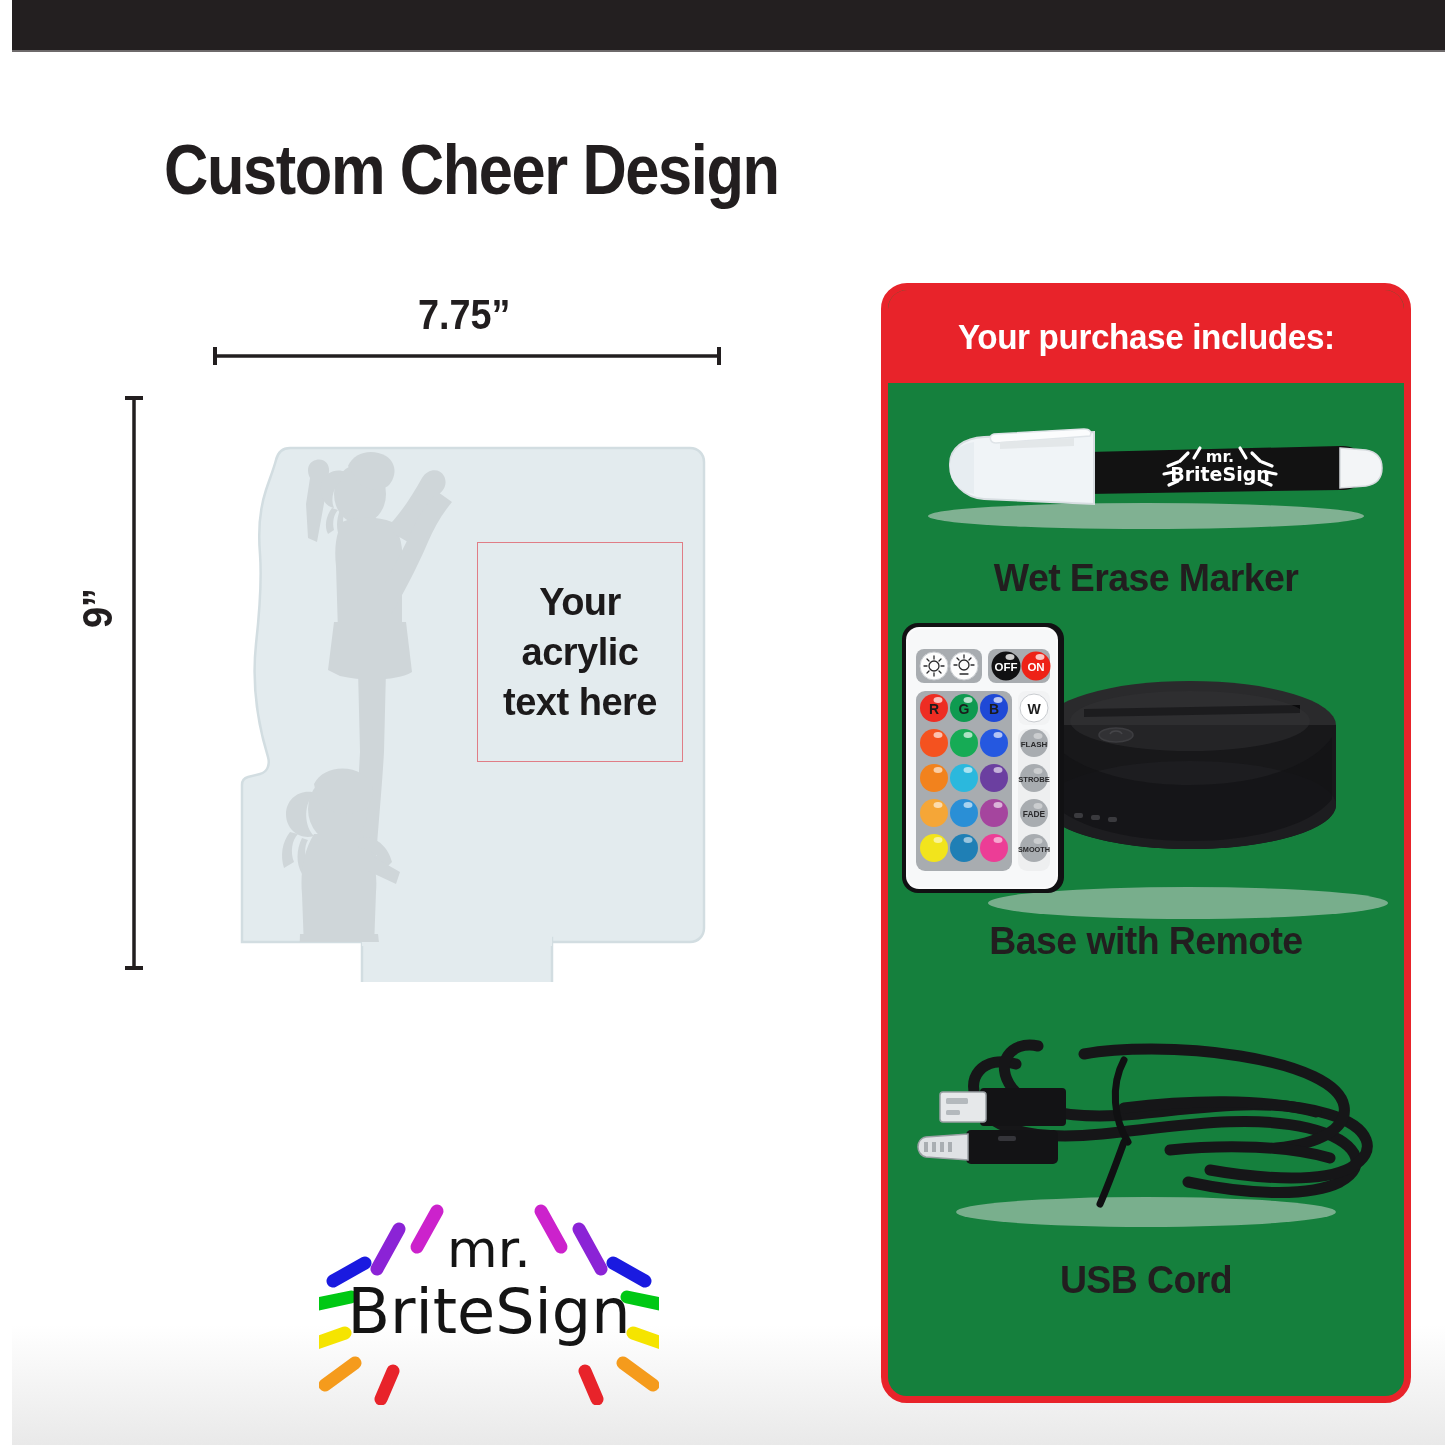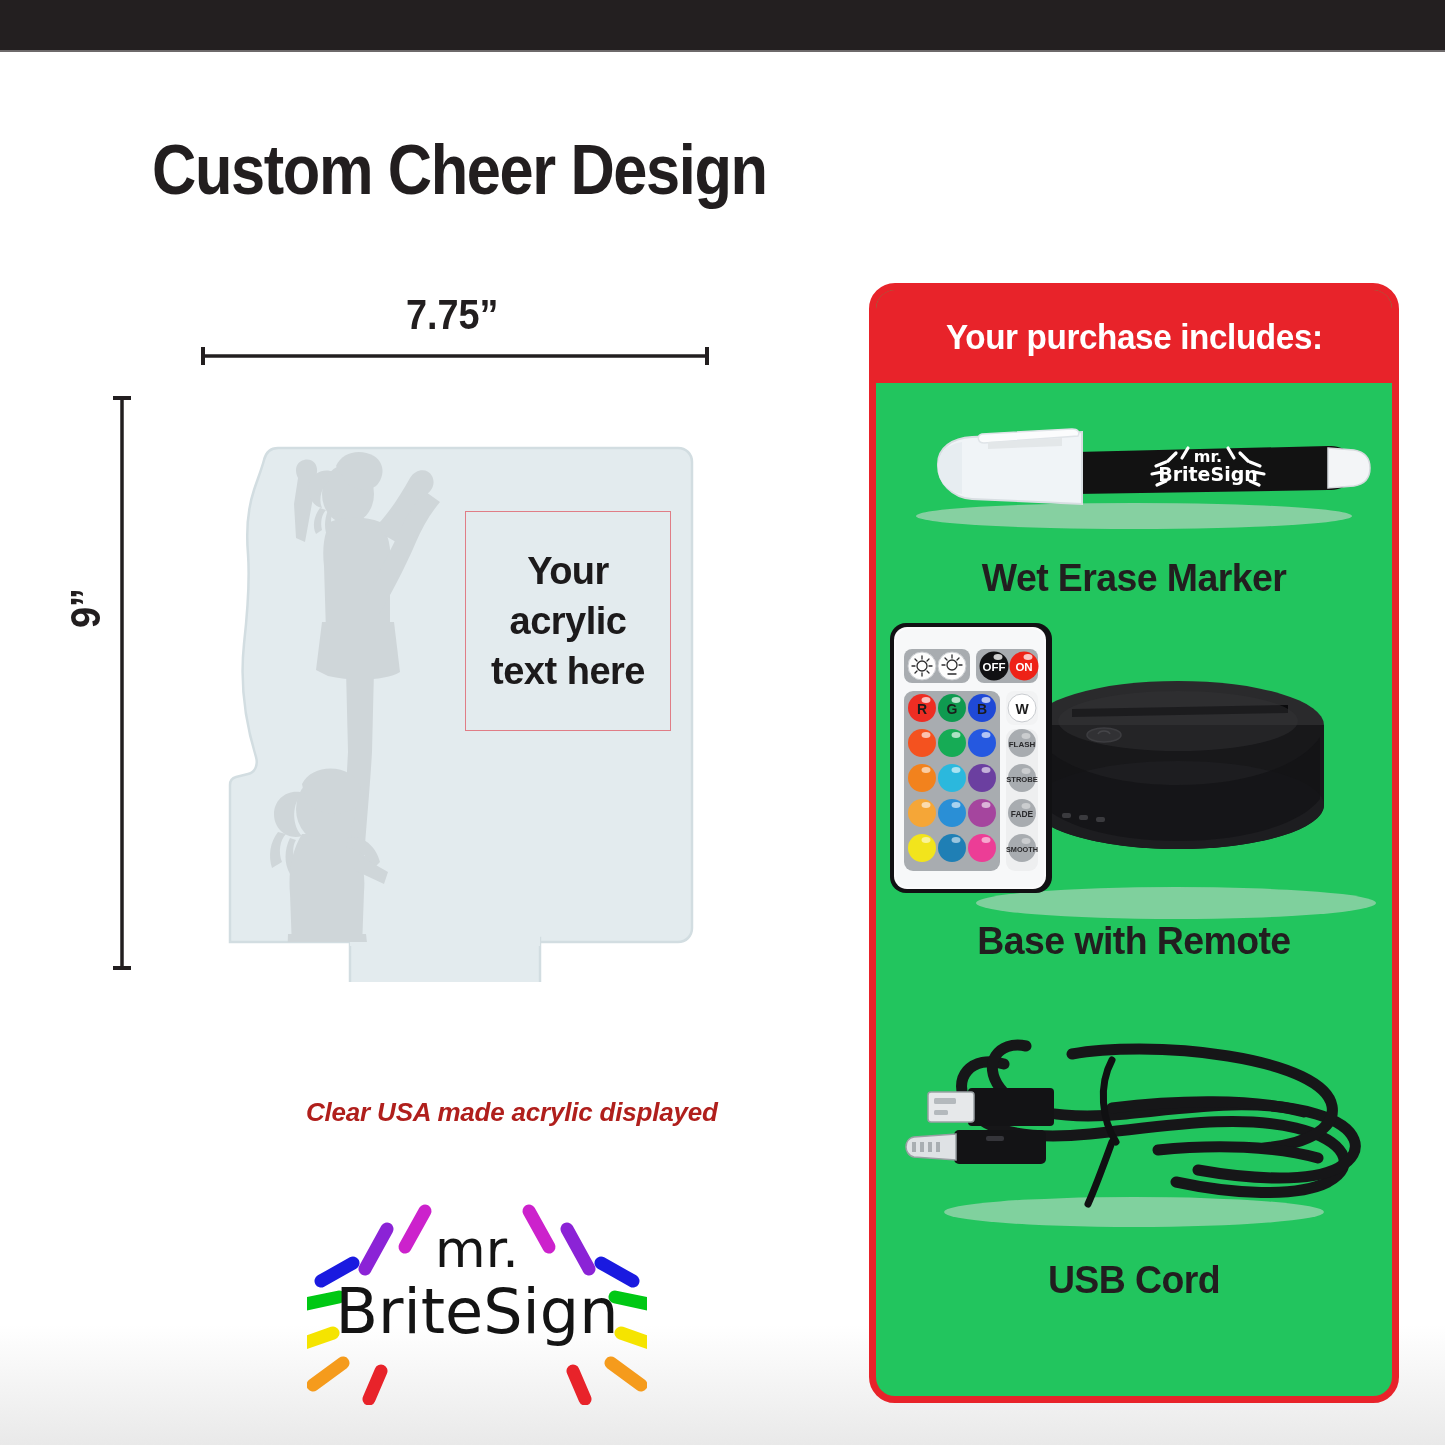--- a/index.html
+++ b/index.html
@@ -5,21 +5,21 @@
   * { box-sizing: border-box; margin: 0; padding: 0; }
   html, body { width: 1445px; height: 1445px; }
   body {
     font-family: "Liberation Sans", sans-serif;
     background: #ffffff;
     position: relative;
     overflow: hidden;
   }
 
   
-  #page { position: absolute; inset: 0; background: #ffffff; }
+  #page { position: absolute; inset: 0; background: #ffffff; margin-left: 12px; }
   #bottom-fade {
     position: absolute; left: 0; right: 0; bottom: 0; height: 120px;
     background: linear-gradient(to bottom, #ffffff 0%, #f2f2f2 60%, #e9e9e9 100%);
   }
   #topbar {
     position: absolute; left: 0; top: 0; width: 1445px; height: 52px;
     background: #231f20;
     border-bottom: 2px solid #6e6a6b;
   }
 
@@ -54,21 +54,21 @@
 
   
   #acrylic-wrap {
     position: absolute; left: 178px; top: 382px; width: 560px; height: 600px;
   }
   #acrylic-art {
     position: absolute; inset: 0;
   }
   #custom-text-box {
     position: absolute;
-    left: 287px; top: 129px; width: 206px; height: 220px;
+    left: 287px; top: 160px; width: 206px; height: 220px;
     border: 1.6px solid #e07d86;
     display: flex; flex-direction: column;
     align-items: center; justify-content: center;
     text-align: center;
     line-height: 1.32;
     font-size: 38px; font-weight: 700; color: #1c1a1b;
     letter-spacing: -0.5px;
   }
   #custom-text-box span { display: block; }
 
@@ -80,21 +80,21 @@
     letter-spacing: -0.2px;
   }
 
   
   #brand-logo { position: absolute; left: 307px; top: 1185px; width: 340px; height: 220px; }
   #brand-logo svg { display: block; }
 
   
   #includes-panel {
     position: absolute; left: 869px; top: 283px; width: 530px; height: 1120px;
-    background: #22c55e;
+    background: #15803d;
     border: 7px solid #e8232a;
     border-radius: 26px;
     overflow: hidden;
   }
   #includes-header {
     position: absolute; left: 0; top: 0; width: 100%; height: 93px;
     background: #e8232a;
     display: flex; align-items: center; justify-content: center;
   }
   #includes-header span {
@@ -281,21 +281,20 @@
       </svg>
     </div>
 
     <div id="custom-text-box">
       <span>Your</span>
       <span>acrylic</span>
       <span>text here</span>
     </div>
   </div>
 
-  <div id="clear-caption">Clear USA made acrylic displayed</div>
 
   <div id="brand-logo">
     <svg width="340" height="220" viewBox="0 0 340 220">
       <g stroke-linecap="round" stroke-width="13" fill="none">
 
         <line x1="118" y1="26" x2="98" y2="62" stroke="#cc22cc"></line>
         <line x1="80" y1="44" x2="58" y2="84" stroke="#8b23d6"></line>
         <line x1="46" y1="78" x2="14" y2="96" stroke="#1a1ae0"></line>
         <line x1="32" y1="112" x2="-6" y2="120" stroke="#00c814"></line>
         <line x1="26" y1="148" x2="-8" y2="160" stroke="#f5e400"></line>

